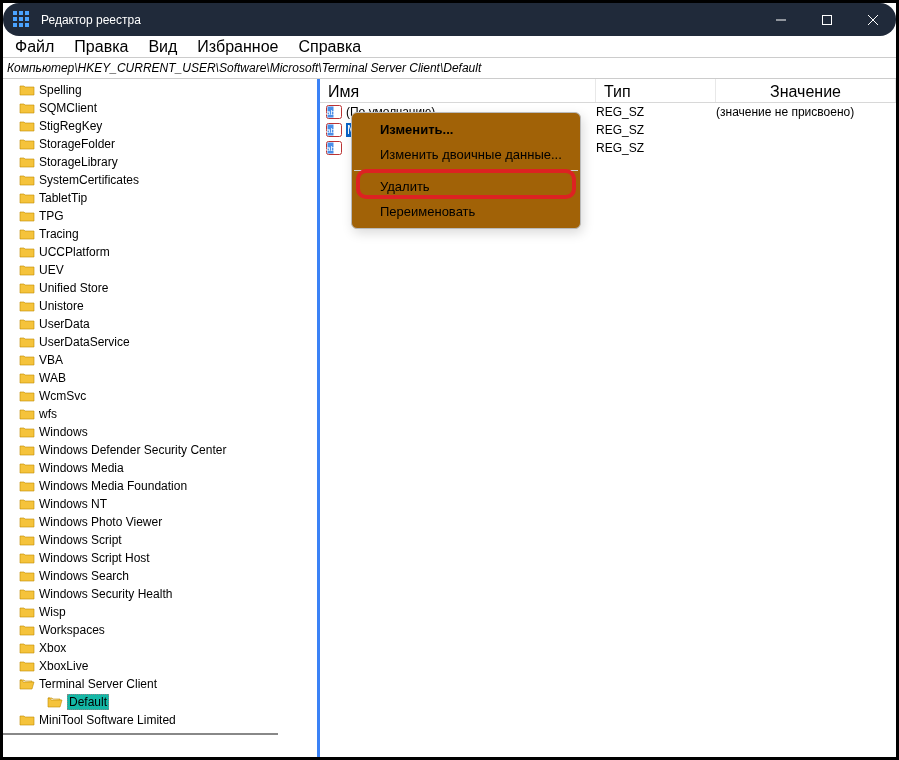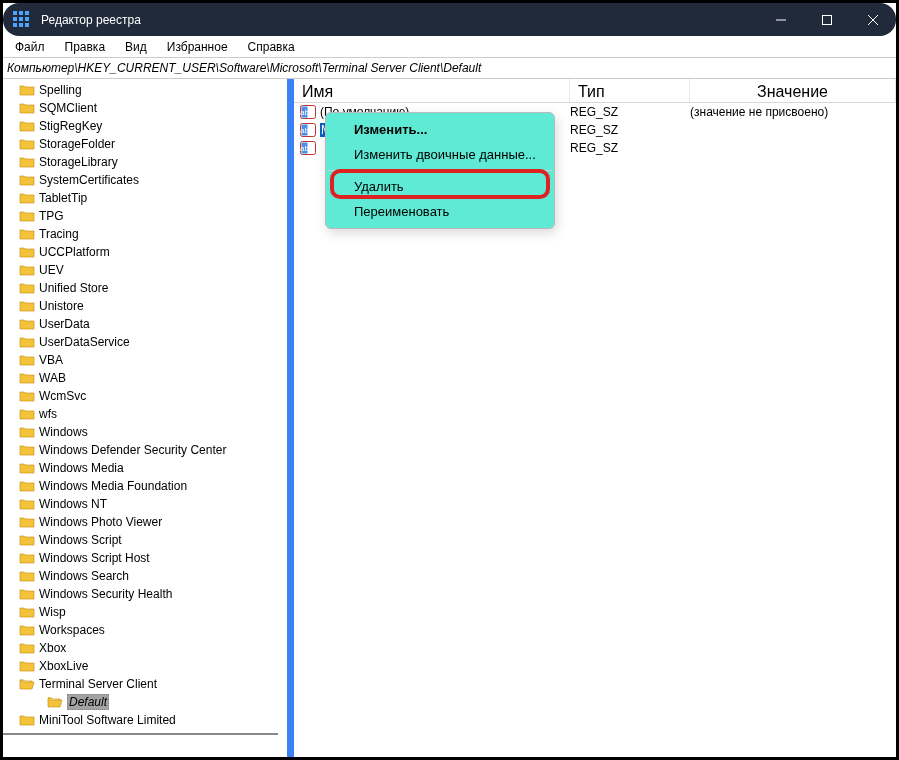--- a/index.html
+++ b/index.html
@@ -42,63 +42,62 @@
     color: #fff;
     font-size: 12px;
   }
   .winbtn svg { stroke: #fff; }
   .menubar {
     display: flex;
     align-items: center;
     height: 21px;
     padding: 0 2px;
     background: #fff;
-    font-size: 12px;
+    font-size: 16px;
   }
   .menubar .menu-item { padding: 2px 10px; }
   .pathbar {
     border-top: 1px solid #ccc;
     border-bottom: 1px solid #ccc;
     padding: 2px 4px;
     font-size: 12px;
     height: 22px;
     display: flex;
     align-items: center;
     font-style: italic;
   }
   .content {
     display: flex;
     height: calc(100% - 33px - 21px - 22px);
     position: relative;
   }
   .tree {
-    width: 291px;
+    width: 317px;
     overflow-y: auto;
-    border-right: 7px solid #3b82f6;
+    border-right: 3px solid #3b82f6;
     padding-top: 2px;
   }
   .tree-item {
     display: flex;
     align-items: center;
     height: 18px;
     padding-left: 16px;
     font-size: 12px;
     white-space: nowrap;
   }
   .tree-item.indent { padding-left: 44px; }
   .tree-item .folder-icon {
     width: 16px; height: 14px;
     margin-right: 4px;
     flex-shrink: 0;
   }
   .tree-item.selected .label-text {
-    background: #a3a3a3;
+    background: #14b8a6;
     border: 1px dotted #888;
     padding: 0 1px;
-    font-style: italic;
   }
   .folder-svg { fill: #f5c33b; stroke: #c08a00; stroke-width: 0.6; }
   .folder-open-svg { fill: #f5c33b; stroke: #c08a00; stroke-width: 0.6; }
 
   .list {
     flex: 1;
     position: relative;
   }
   .list-header {
     display: flex;
@@ -130,21 +129,21 @@
   .list-row.selected .cell-name .txt {
     background: #0a64c7;
     color: #fff;
     padding: 0 1px;
   }
   .context-menu {
     position: absolute;
     top: 33px;
     left: 31px;
     width: 230px;
-    background: #5eead4;
+    background: #a16207;
     border: 1px solid #bababa;
     border-radius: 6px;
     padding: 4px 0;
     box-shadow: 2px 4px 12px rgba(0,0,0,0.15);
     font-size: 13px;
   }
   .ctx-item {
     padding: 5px 14px 5px 28px;
     position: relative;
   }

